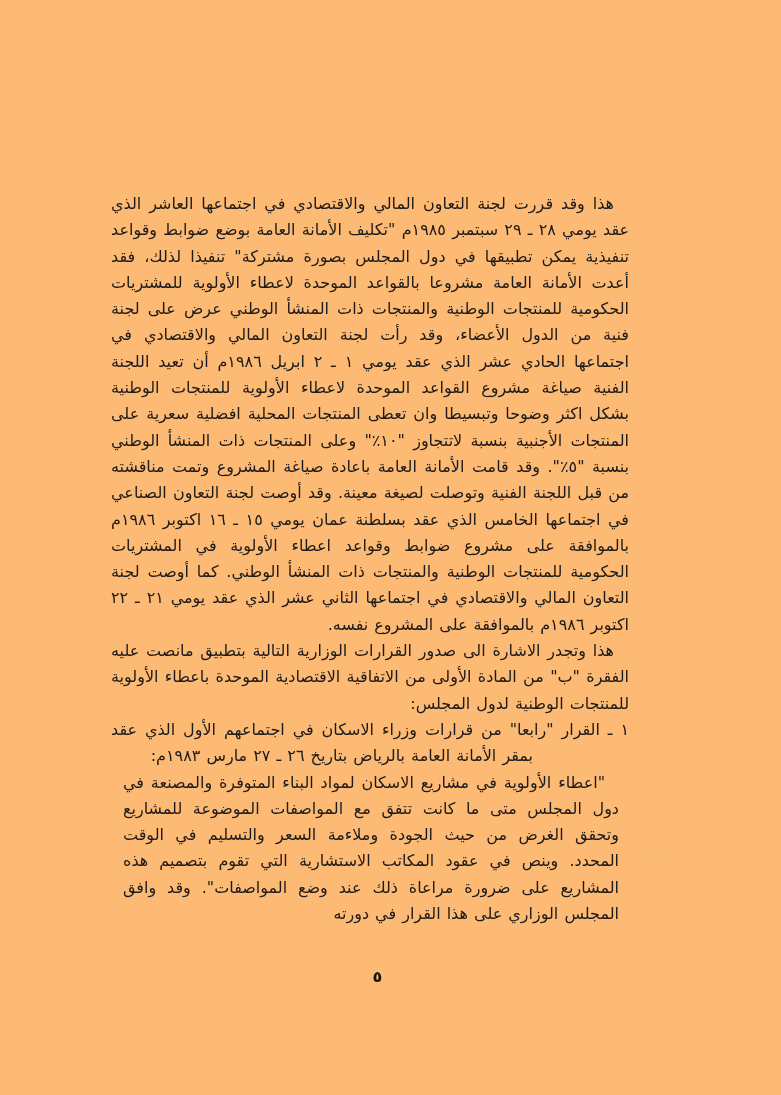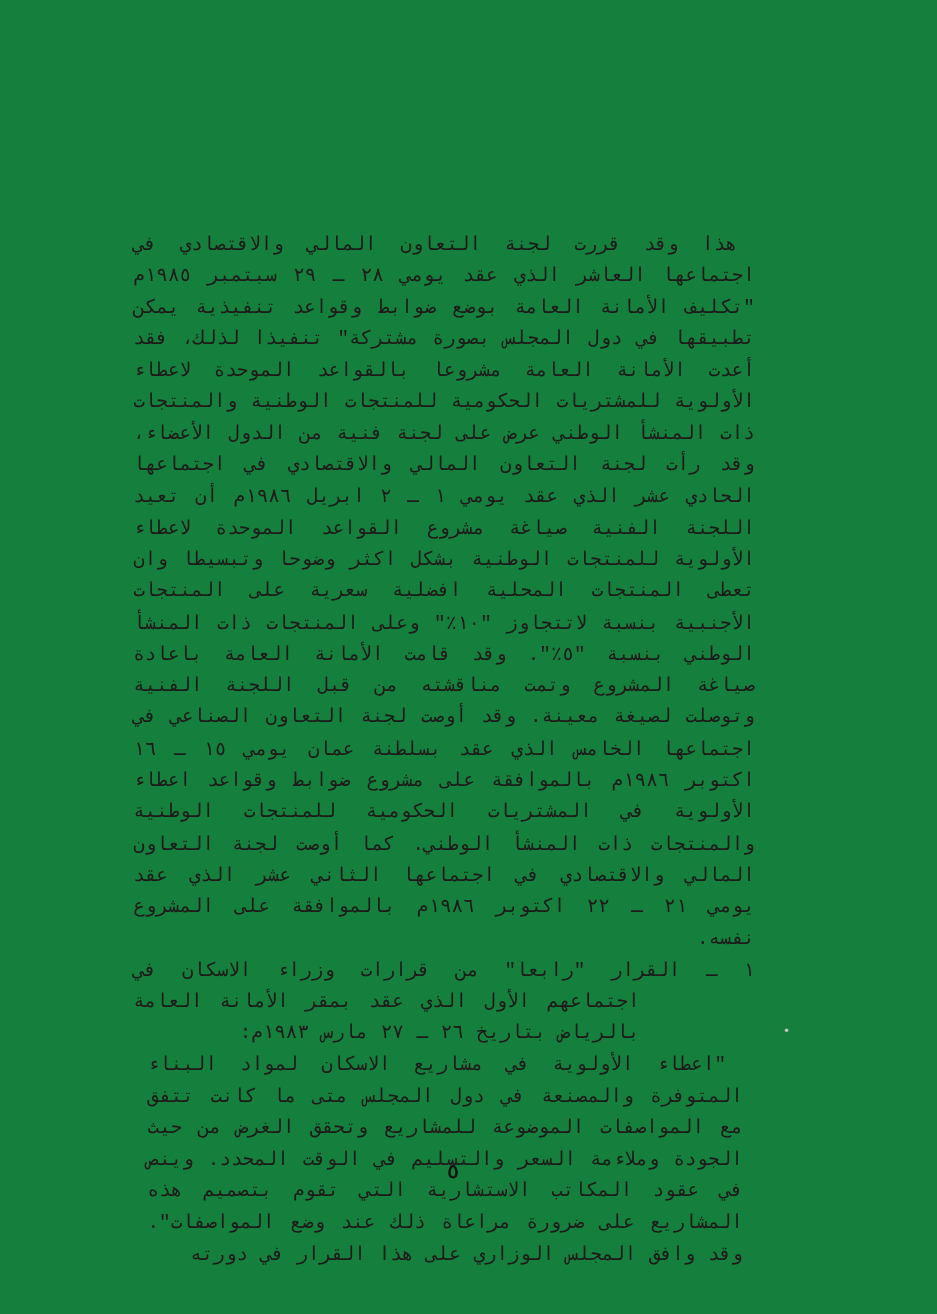--- a/index.html
+++ b/index.html
@@ -10,22 +10,21 @@
   body {
     width: 781px;
     height: 1095px;
     position: relative;
     overflow: hidden;
     font-family: "DejaVu Sans", sans-serif;
   }
   .scan-page {
     position: absolute;
     inset: 0;
-    background: #15803d;
-    font-family: Liberation Mono, monospace;
+    background: #fdba74;
   }
   .text-block {
     position: absolute;
     top: 191px;
     right: 152px;
     width: 518px;
     direction: rtl;
     unicode-bidi: embed;
     color: #1d1b19;
     font-size: 16px;
@@ -70,20 +69,21 @@
     background: #c9c6c2;
   }
 </style>
 </head>
 <body>
 
 <div class="scan-page">
 
   <div class="text-block">
     <p class="para">هذا وقد قررت لجنة التعاون المالي والاقتصادي في اجتماعها العاشر الذي عقد يومي ٢٨ ـ ٢٩ سبتمبر ١٩٨٥م "تكليف الأمانة العامة بوضع ضوابط وقواعد تنفيذية يمكن تطبيقها في دول المجلس بصورة مشتركة" تنفيذا لذلك، فقد أعدت الأمانة العامة مشروعا بالقواعد الموحدة لاعطاء الأولوية للمشتريات الحكومية للمنتجات الوطنية والمنتجات ذات المنشأ الوطني عرض على لجنة فنية من الدول الأعضاء، وقد رأت لجنة التعاون المالي والاقتصادي في اجتماعها الحادي عشر الذي عقد يومي ١ ـ ٢ ابريل ١٩٨٦م أن تعيد اللجنة الفنية صياغة مشروع القواعد الموحدة لاعطاء الأولوية للمنتجات الوطنية بشكل اكثر وضوحا وتبسيطا وان تعطى المنتجات المحلية افضلية سعرية على المنتجات الأجنبية بنسبة لاتتجاوز "١٠٪" وعلى المنتجات ذات المنشأ الوطني بنسبة "٥٪". وقد قامت الأمانة العامة باعادة صياغة المشروع وتمت مناقشته من قبل اللجنة الفنية وتوصلت لصيغة معينة. وقد أوصت لجنة التعاون الصناعي في اجتماعها الخامس الذي عقد بسلطنة عمان يومي ١٥ ـ ١٦ اكتوبر ١٩٨٦م بالموافقة على مشروع ضوابط وقواعد اعطاء الأولوية في المشتريات الحكومية للمنتجات الوطنية والمنتجات ذات المنشأ الوطني. كما أوصت لجنة التعاون المالي والاقتصادي في اجتماعها الثاني عشر الذي عقد يومي ٢١ ـ ٢٢ اكتوبر ١٩٨٦م بالموافقة على المشروع نفسه.</p>
+    <p class="para">هذا وتجدر الاشارة الى صدور القرارات الوزارية التالية بتطبيق مانصت عليه الفقرة "ب" من المادة الأولى من الاتفاقية الاقتصادية الموحدة باعطاء الأولوية للمنتجات الوطنية لدول المجلس:</p>
     <p class="list-item">١ ـ القرار "رابعا" من قرارات وزراء الاسكان في اجتماعهم الأول الذي عقد بمقر الأمانة العامة بالرياض بتاريخ ٢٦ ـ ٢٧ مارس ١٩٨٣م:</p>
     <p class="quote-para">"اعطاء الأولوية في مشاريع الاسكان لمواد البناء المتوفرة والمصنعة في دول المجلس متى ما كانت تتفق مع المواصفات الموضوعة للمشاريع وتحقق الغرض من حيث الجودة وملاءمة السعر والتسليم في الوقت المحدد. وينص في عقود المكاتب الاستشارية التي تقوم بتصميم هذه المشاريع على ضرورة مراعاة ذلك عند وضع المواصفات". وقد وافق المجلس الوزاري على هذا القرار في دورته</p>
   </div>
 
   <div class="page-number">٥</div>
 
   <div class="speck"></div>
 
 </div>
 

